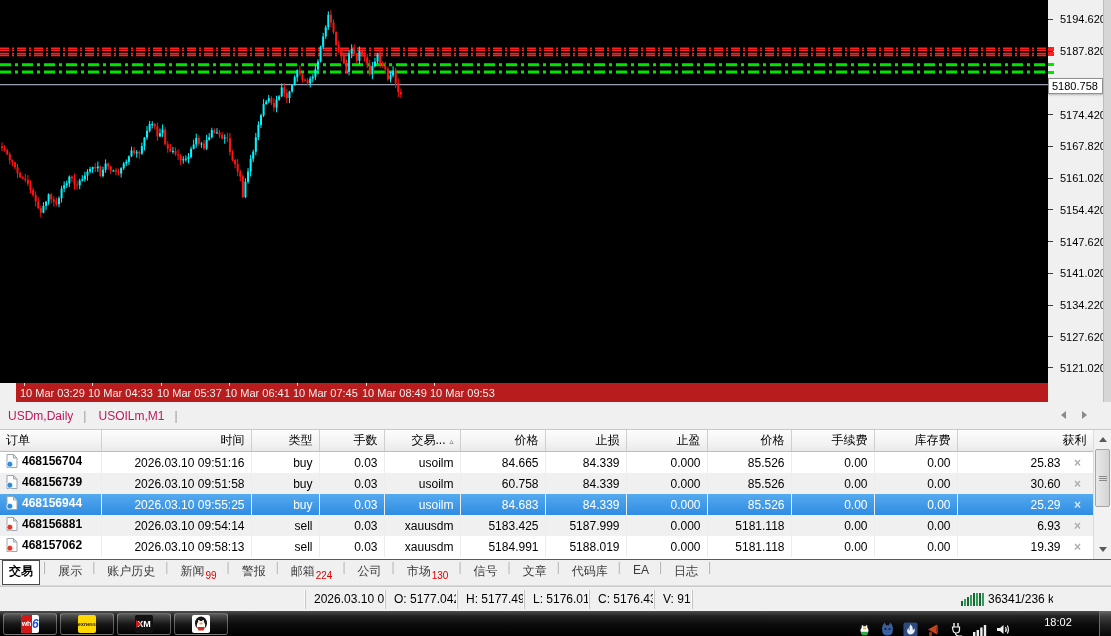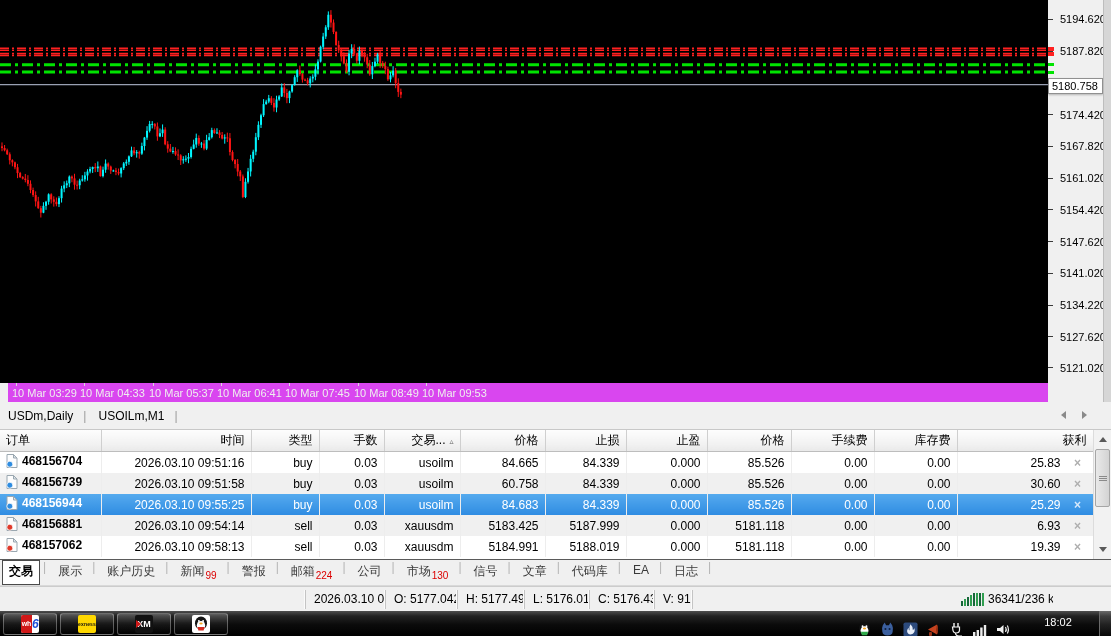--- a/index.html
+++ b/index.html
@@ -2,34 +2,34 @@
 <html><head>
 <meta charset="utf-8">
 <style>
   html,body{margin:0;padding:0;background:#000;}
   body{width:1111px;height:636px;overflow:hidden;font-family:"Liberation Sans",sans-serif;}
   .app{position:relative;width:1111px;height:636px;background:#f0f0f0;}
 
   
   .chart-region{position:absolute;left:0;top:0;width:1111px;height:402px;background:#f0f0f0;}
   #chart-svg{position:absolute;left:0;top:0;background:#000;display:block;}
-  .time-axis{position:absolute;left:8px;top:383px;width:1048px;height:19px;background:#d946ef;}
+  .time-axis{position:absolute;left:16px;top:383px;width:1048px;height:19px;background:#b91c1c;}
   .time-label{position:absolute;top:4px;color:#efefef;font-size:11px;white-space:nowrap;}
   .time-tick{position:absolute;top:0;width:1px;height:3px;background:#d8d8d8;}
   .price-axis{position:absolute;left:1048px;top:0;width:55px;height:402px;background:#f0f0f0;}
   .p-label{position:absolute;left:12px;font-size:11px;color:#000;white-space:nowrap;}
   .p-tick{position:absolute;left:0;width:5px;height:1px;background:#3a3a3a;}
   .p-marker{position:absolute;left:0;width:6px;}
   .cur-price{position:absolute;left:0;width:50px;height:14px;background:#fff;border:1px solid #909090;
              font-size:11px;color:#000;line-height:14px;padding-left:3px;box-shadow:0 1px 2px rgba(0,0,0,.25);}
   .right-strip{position:absolute;left:1103px;top:0;width:8px;height:402px;background:#d6d6d6;border-left:1px solid #bdbdbd;box-sizing:border-box;}
 
   
   .chart-tabs{position:absolute;left:0;top:402px;width:1111px;height:28px;background:#f0f0f0;
-              border-bottom:1px solid #c8c8c8;box-sizing:border-box;display:flex;align-items:center;font-size:12px;color:#000000;}
+              border-bottom:1px solid #c8c8c8;box-sizing:border-box;display:flex;align-items:center;font-size:12px;color:#be185d;}
   .ctab{margin-left:2px;padding:2px 6px;cursor:default;}
   .csep{color:#9a9a9a;margin:0 4px;}
   .csep::after{content:"|";}
   .tab-arrows{position:absolute;right:24px;top:9px;display:flex;gap:16px;}
   .arr{width:0;height:0;border-top:4px solid transparent;border-bottom:4px solid transparent;}
   .arr.left{border-right:5px solid #8a8a8a;}
   .arr.right{border-left:5px solid #8a8a8a;}
 
   
   .terminal{position:absolute;left:0;top:430px;width:1111px;height:130px;background:#fff;border-bottom:1px solid #5a5a5a;box-sizing:border-box;}

